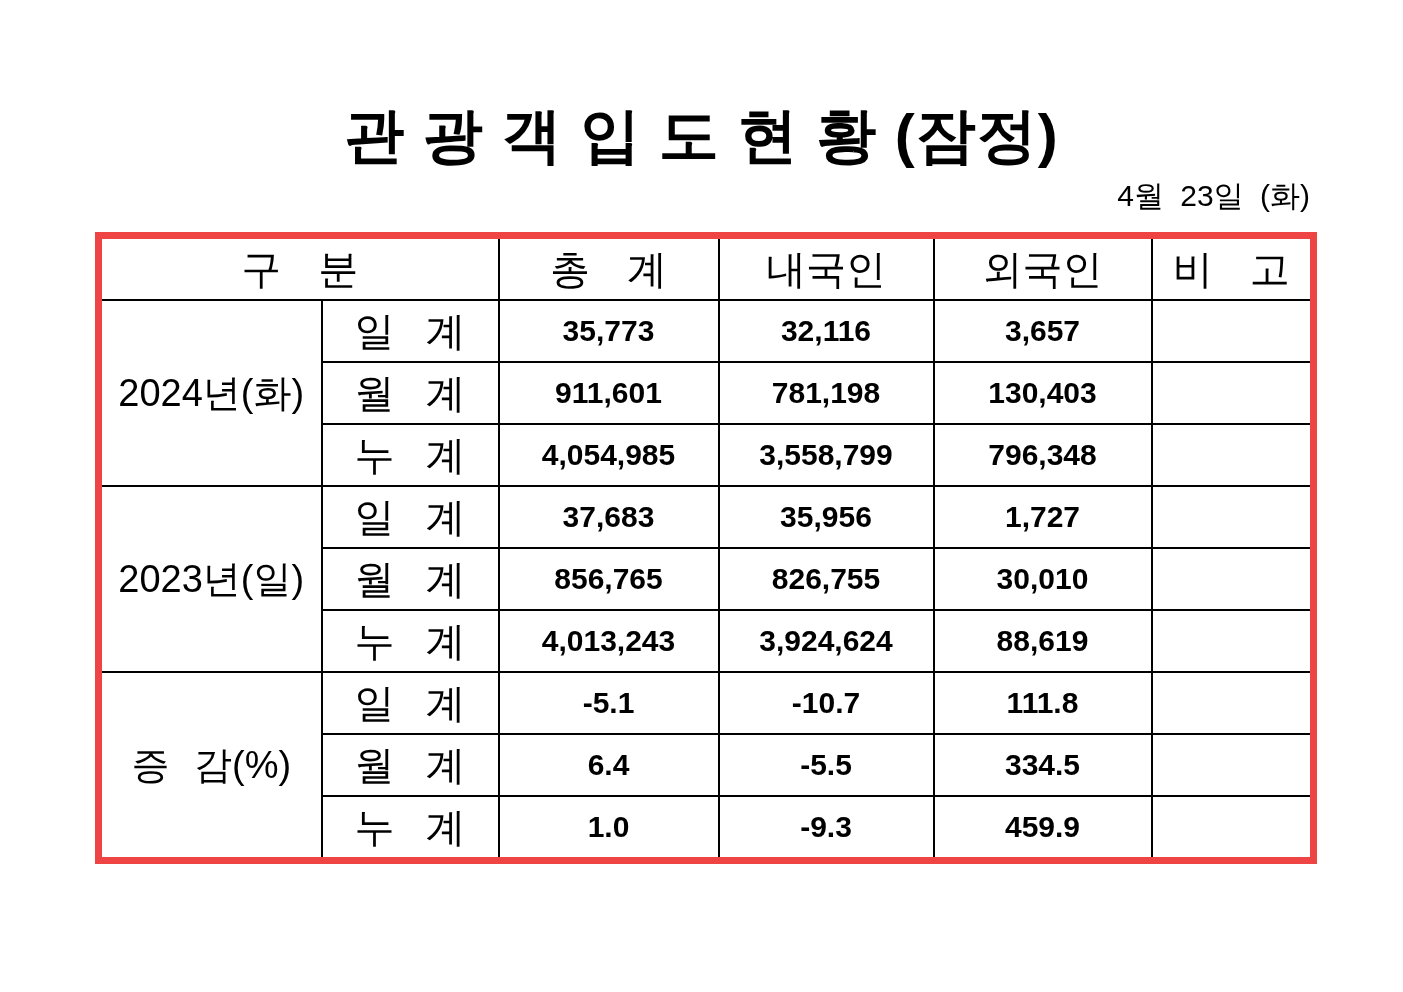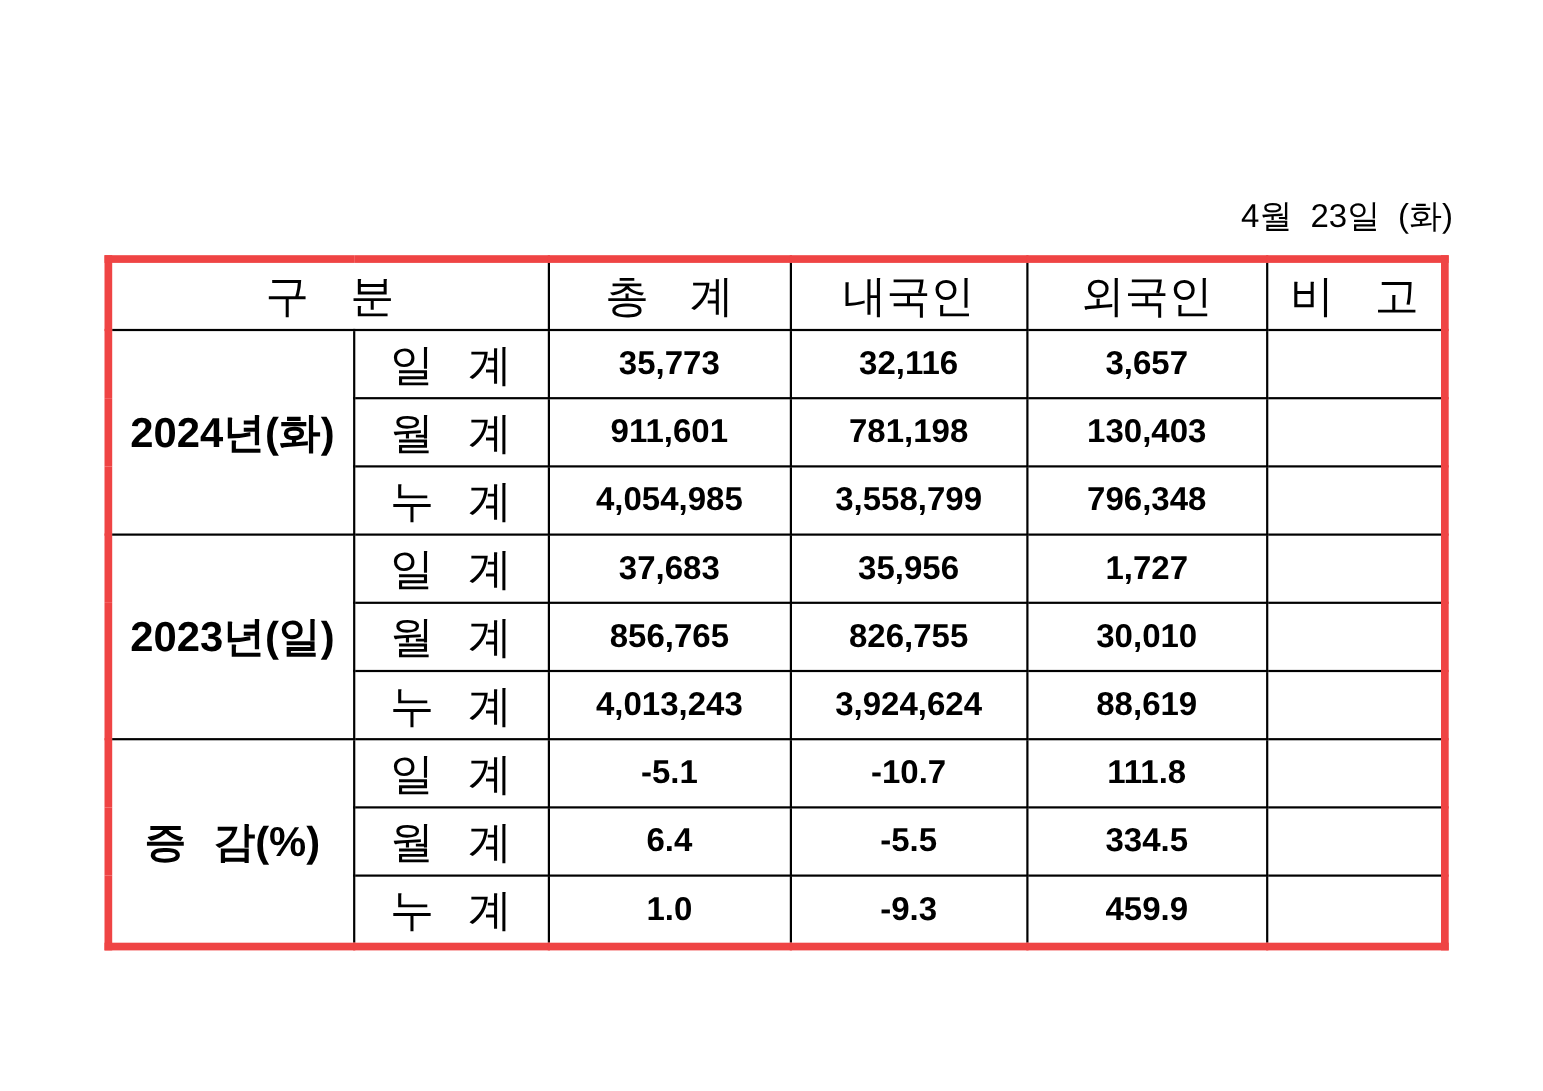--- a/index.html
+++ b/index.html
@@ -25,21 +25,21 @@
     text-align: center;
     font-size: 60px;
     font-weight: bold;
     letter-spacing: 1px;
     white-space: pre;
     color: #000000;
   }
   .date {
     position: absolute;
     top: 176px;
-    left: 106px;
+    left: 95px;
     width: 1215px;
     text-align: right;
     font-size: 30px;
     word-spacing: 8px;
     color: #000000;
   }
   table.stats {
     position: absolute;
     top: 232px;
     left: 95px;
@@ -57,41 +57,42 @@
     overflow: hidden;
     background: #ffffff;
   }
   table.stats thead th {
     font-size: 40px;
     font-weight: normal;
     word-spacing: 26px;
   }
   td.group-label {
     font-size: 38px;
-    font-weight: bold;
+    font-weight: normal;
     word-spacing: 14px;
   }
   td.row-label {
     font-size: 40px;
     font-weight: normal;
     word-spacing: 20px;
   }
   td.num {
     font-size: 30px;
     font-weight: bold;
   }
   td.note {
     background: #ffffff;
   }
 </style>
 </head>
 <body>
 
 <div class="page">
 
+  <h1 class="title">관 광 객 입 도 현 황 (잠정)</h1>
 
   <div class="date">4월 23일 (화)</div>
 
   <table class="stats">
     <colgroup>
       <col style="width:223px">
       <col style="width:177px">
       <col style="width:220px">
       <col style="width:215px">
       <col style="width:218px">

